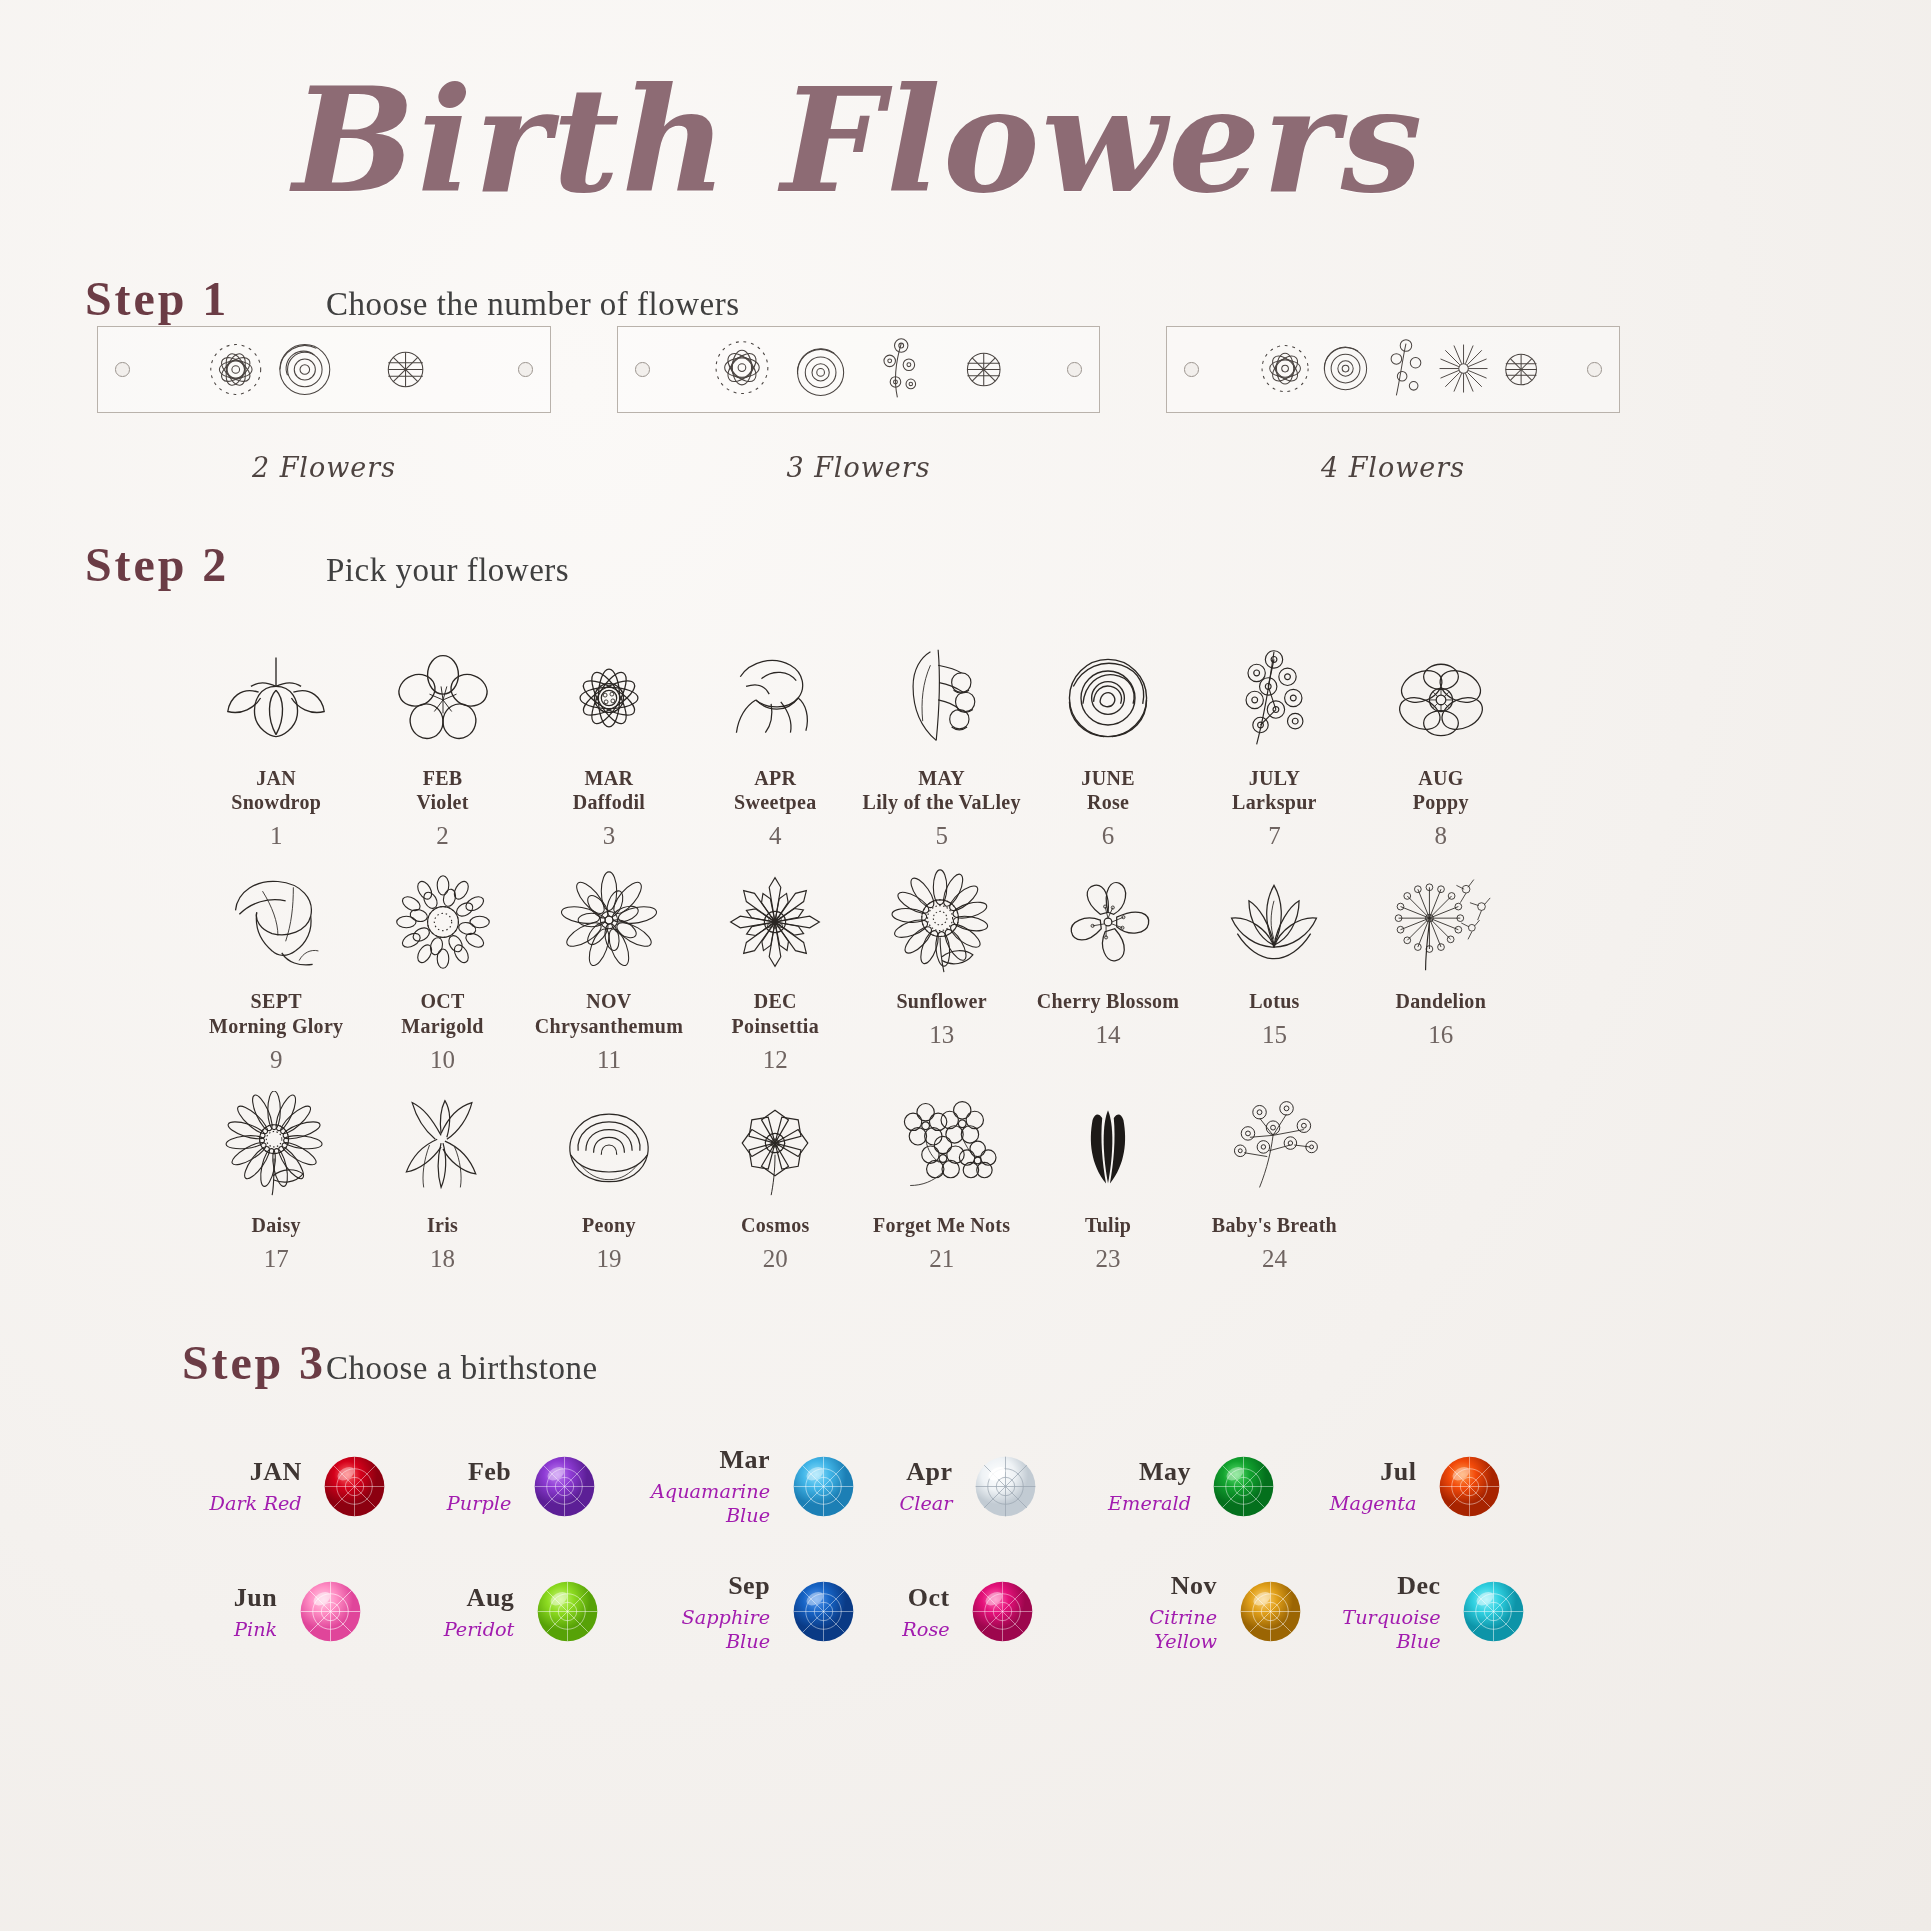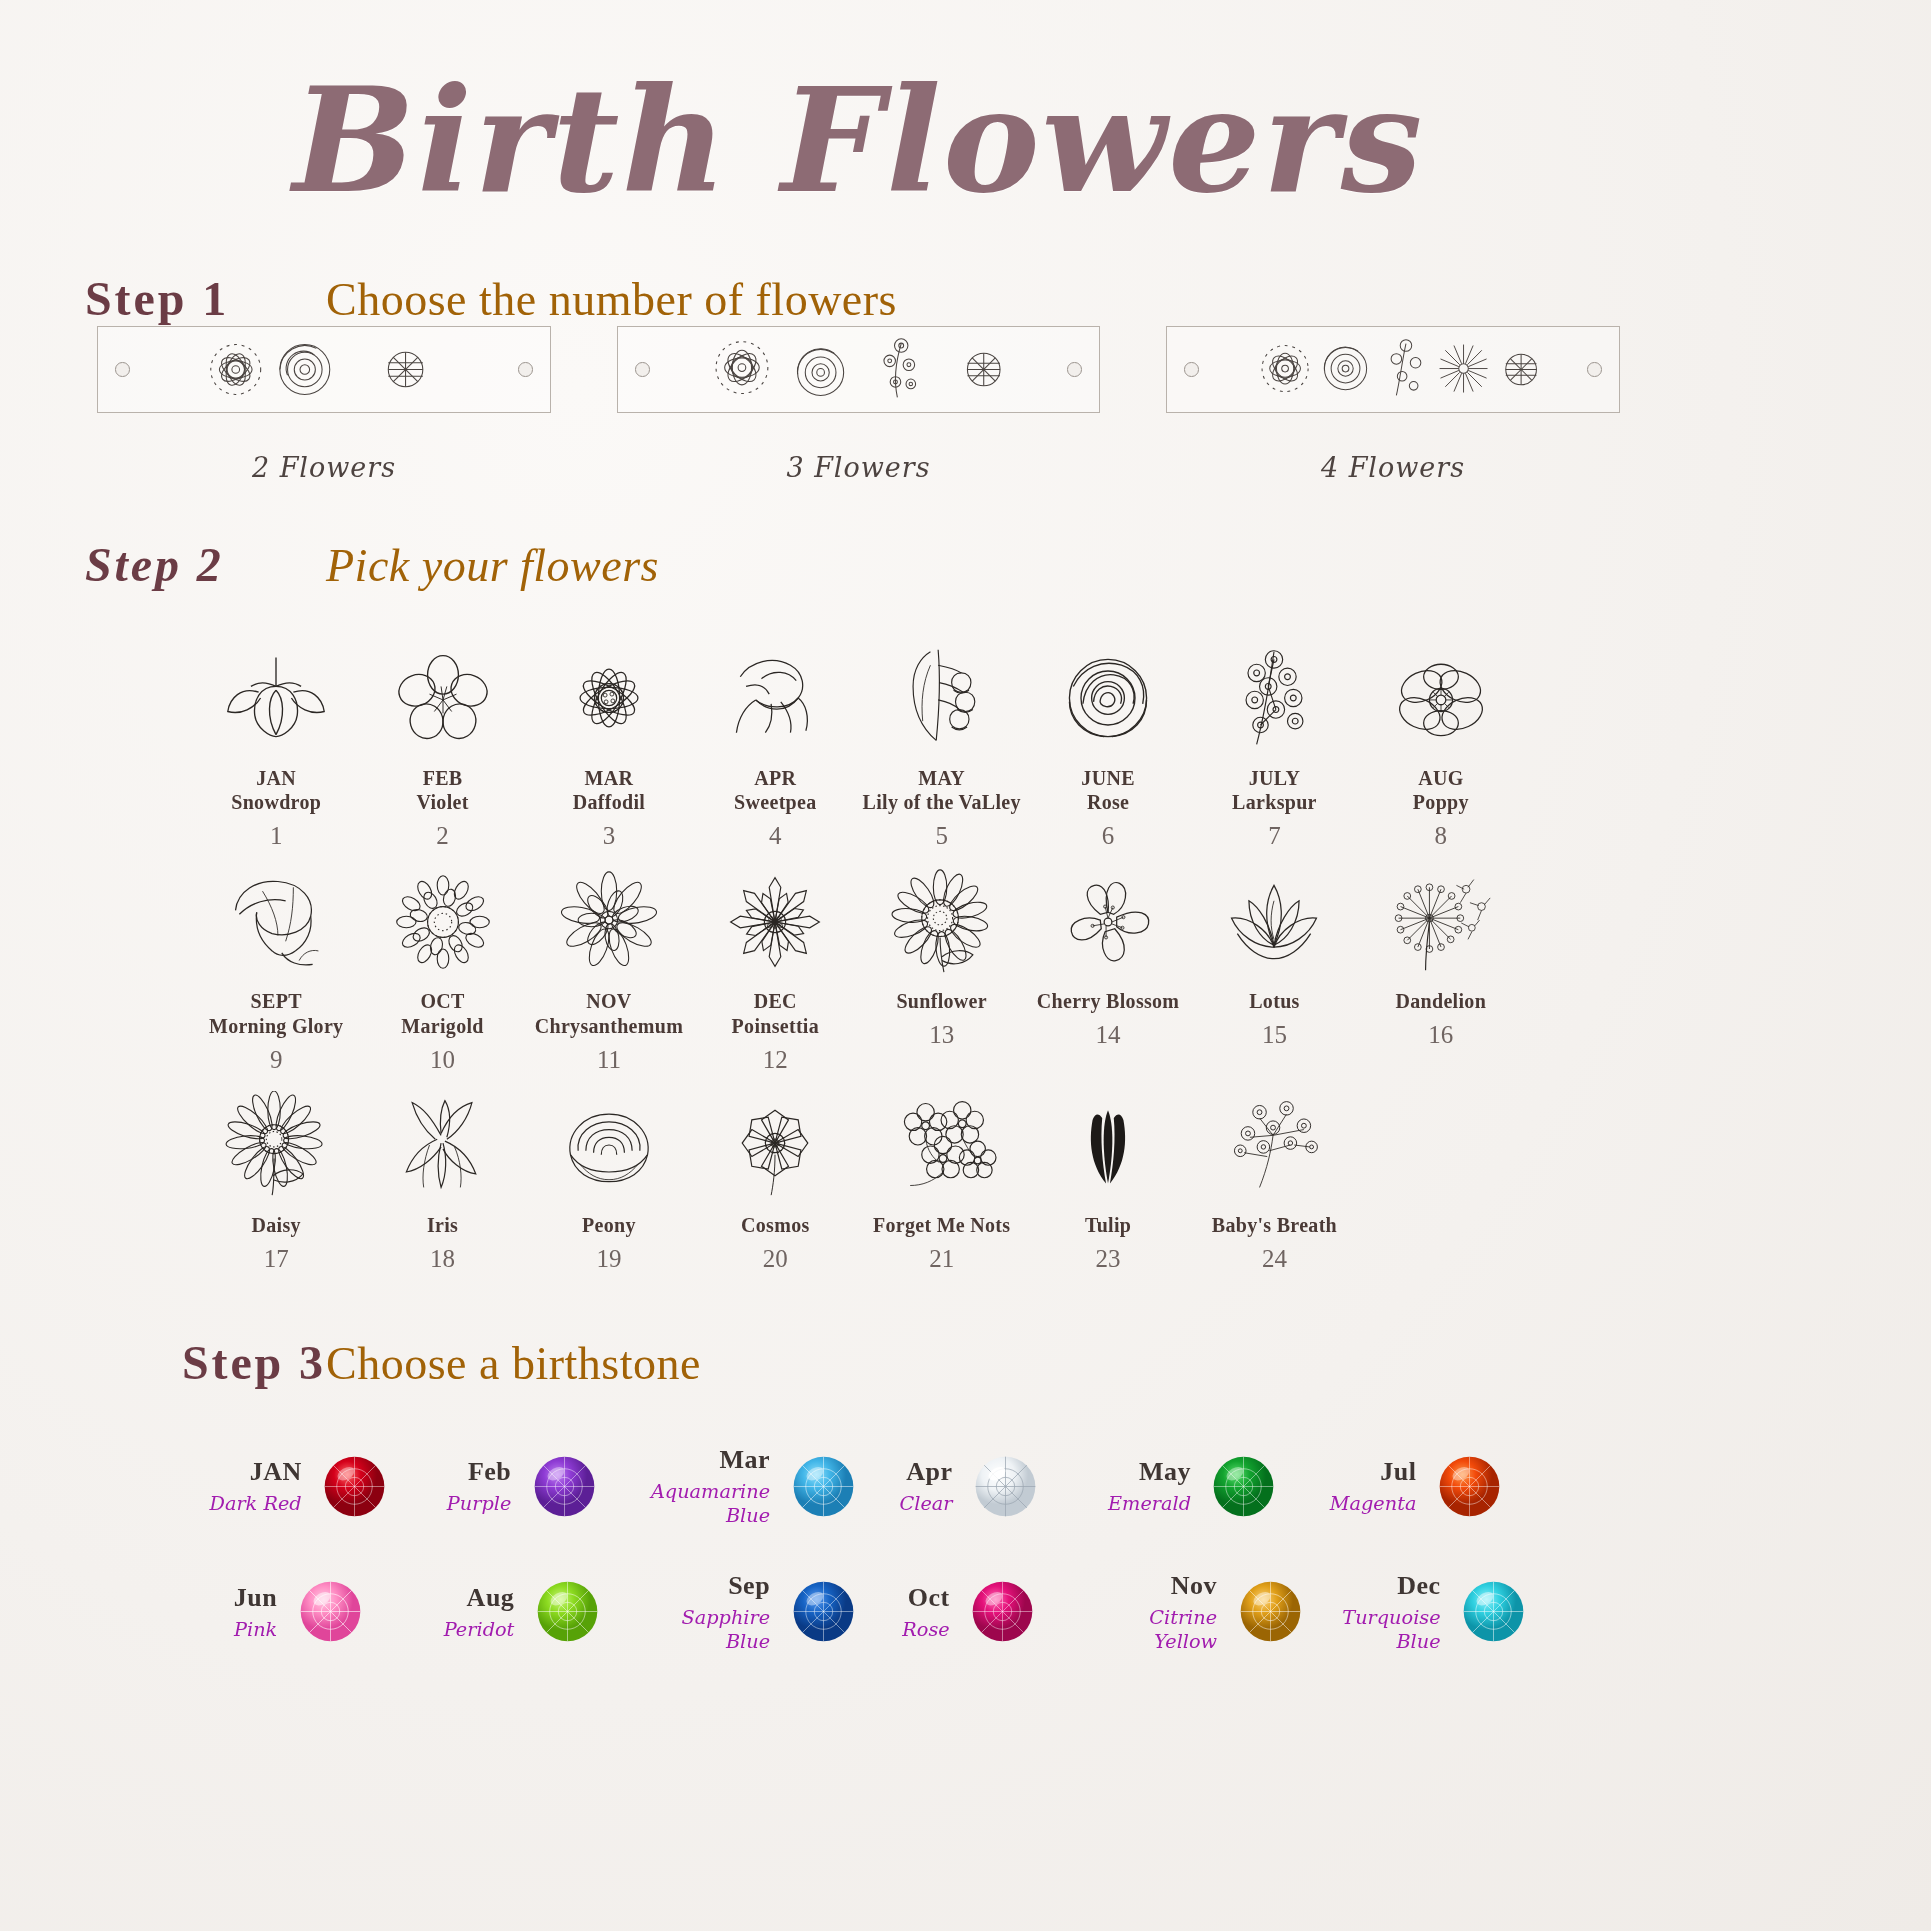--- a/index.html
+++ b/index.html
@@ -46,22 +46,22 @@
   .step-label {
     font-family: "Liberation Serif", serif;
     font-weight: 700;
     font-size: 48px;
     color: #6b3c45;
     letter-spacing: 2.9px;
     width: 241px;
   }
   .step-text {
     font-family: "Liberation Serif", serif;
-    font-size: 46px;
-    color: #a16207;
+    font-size: 33px;
+    color: #404040;
     letter-spacing: 0.5px;
   }
 
   
   .bars {
     display: flex;
     justify-content: center;
     gap: 66px;
   }
   .bar-col {
@@ -372,21 +372,21 @@
               </g>
             </g>
           </svg>
         </div>
         <span class="hole"></span>
       </div>
       <div class="bar-caption">4 Flowers</div>
     </div>
   </div>
 
-  <div class="step-row" style="margin-top:54px;font-style:italic;">
+  <div class="step-row" style="margin-top:54px;">
     <div class="step-label">Step 2</div>
     <div class="step-text">Pick your flowers</div>
   </div>
 
   <div class="flower-grid">
 
     <div class="flower-cell">
       <div class="flower-art">
         <svg width="116" height="108" viewBox="0 0 120 112">
             <g fill="none" stroke="#2b2724" stroke-width="1.4">

